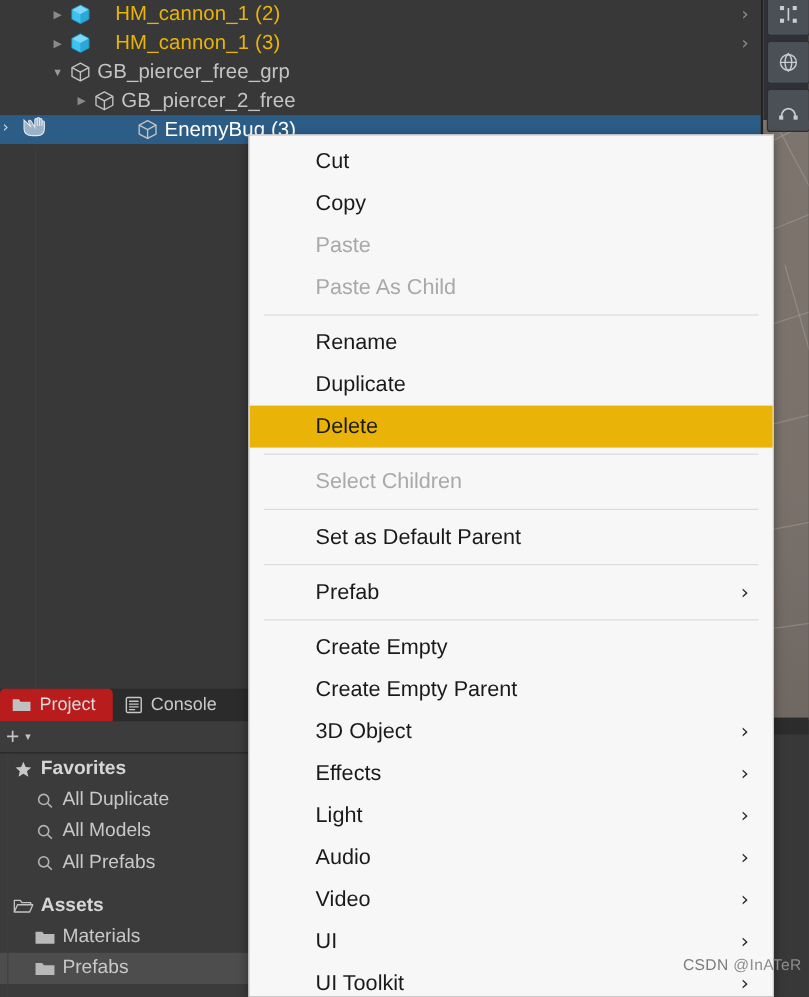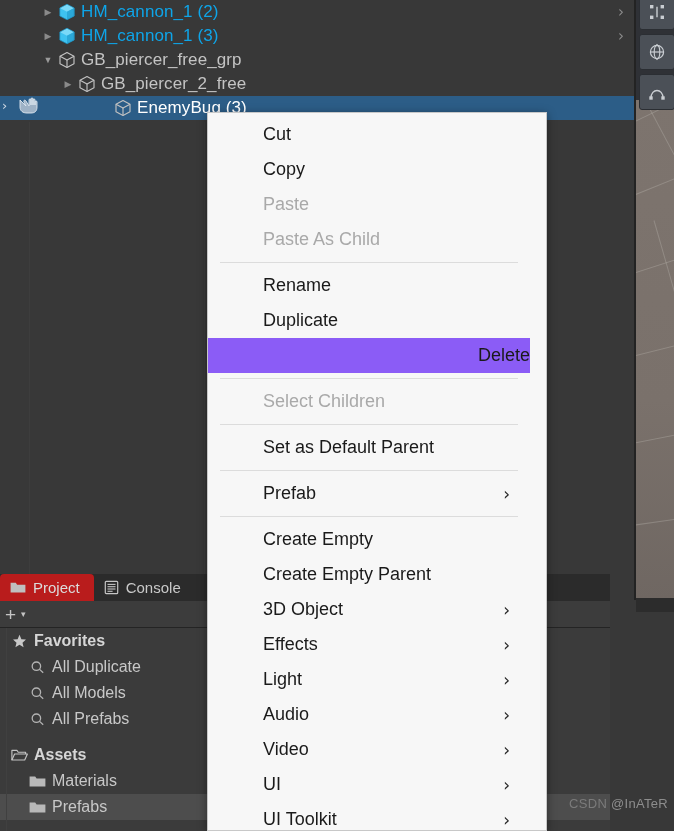--- a/index.html
+++ b/index.html
@@ -44,21 +44,21 @@
     align-items: center;
     justify-content: center;
     color: #8a8a8a;
     font-size: 9px;
     line-height: 1;
   }
   .tri.open { color: #9a9a9a; }
   .tri.blank { color: transparent; }
   .cube-icon { width: 22px; min-width: 22px; display:inline-flex; align-items:center; justify-content:center; }
   .hier-label { padding-left: 3px; letter-spacing: 0.1px; }
-  .hier-label.prefab { color: #0ea5e9; }
+  .hier-label.prefab { color: #eab308; margin-left: 15px; }
   .hier-row.selected .hier-label { color: #ffffff; }
   .row-chevron {
     position: absolute;
     right: 10px; top: 50%;
     transform: translateY(-50%);
     color: #8d8d8d;
     font-size: 15px;
     font-family: "DejaVu Sans", sans-serif;
   }
   .cursor-hand {
@@ -202,41 +202,41 @@
   }
   #project-right-edge {
     position: absolute; left: 610px; top: 574px; width: 24px; height: 257px;
     background: #383838;
   }
 
   
   #context-menu {
     position: absolute;
     left: 207px; top: 112px;
-    width: 340px;
+    width: 438px;
     background: #f7f7f7;
     border: 1px solid #c8c8c8;
     box-shadow: 0 2px 9px rgba(0,0,0,0.40);
     z-index: 50;
-    padding: 4px 16px 0 0;
+    padding: 4px 0 0 0;
     overflow: hidden;
     height: 719px;
   }
   .mi {
     position: relative;
     height: 35px;
     display: flex;
     align-items: center;
     padding-left: 55px;
     font-size: 18px;
     color: #1a1a1a;
     font-family: "Liberation Sans", sans-serif;
   }
   .mi.disabled { color: #a9a9a9; }
-  .mi.highlight { background: #8b5cf6; justify-content: flex-end; }
+  .mi.highlight { background: #eab308; }
   .mi .submenu-arrow {
     position: absolute;
     right: 20px; top: 50%;
     transform: translateY(-50%);
     font-size: 17px;
     color: #2a2a2a;
     font-family: "DejaVu Sans", sans-serif;
   }
   .mi-sep {
     height: 1px;

